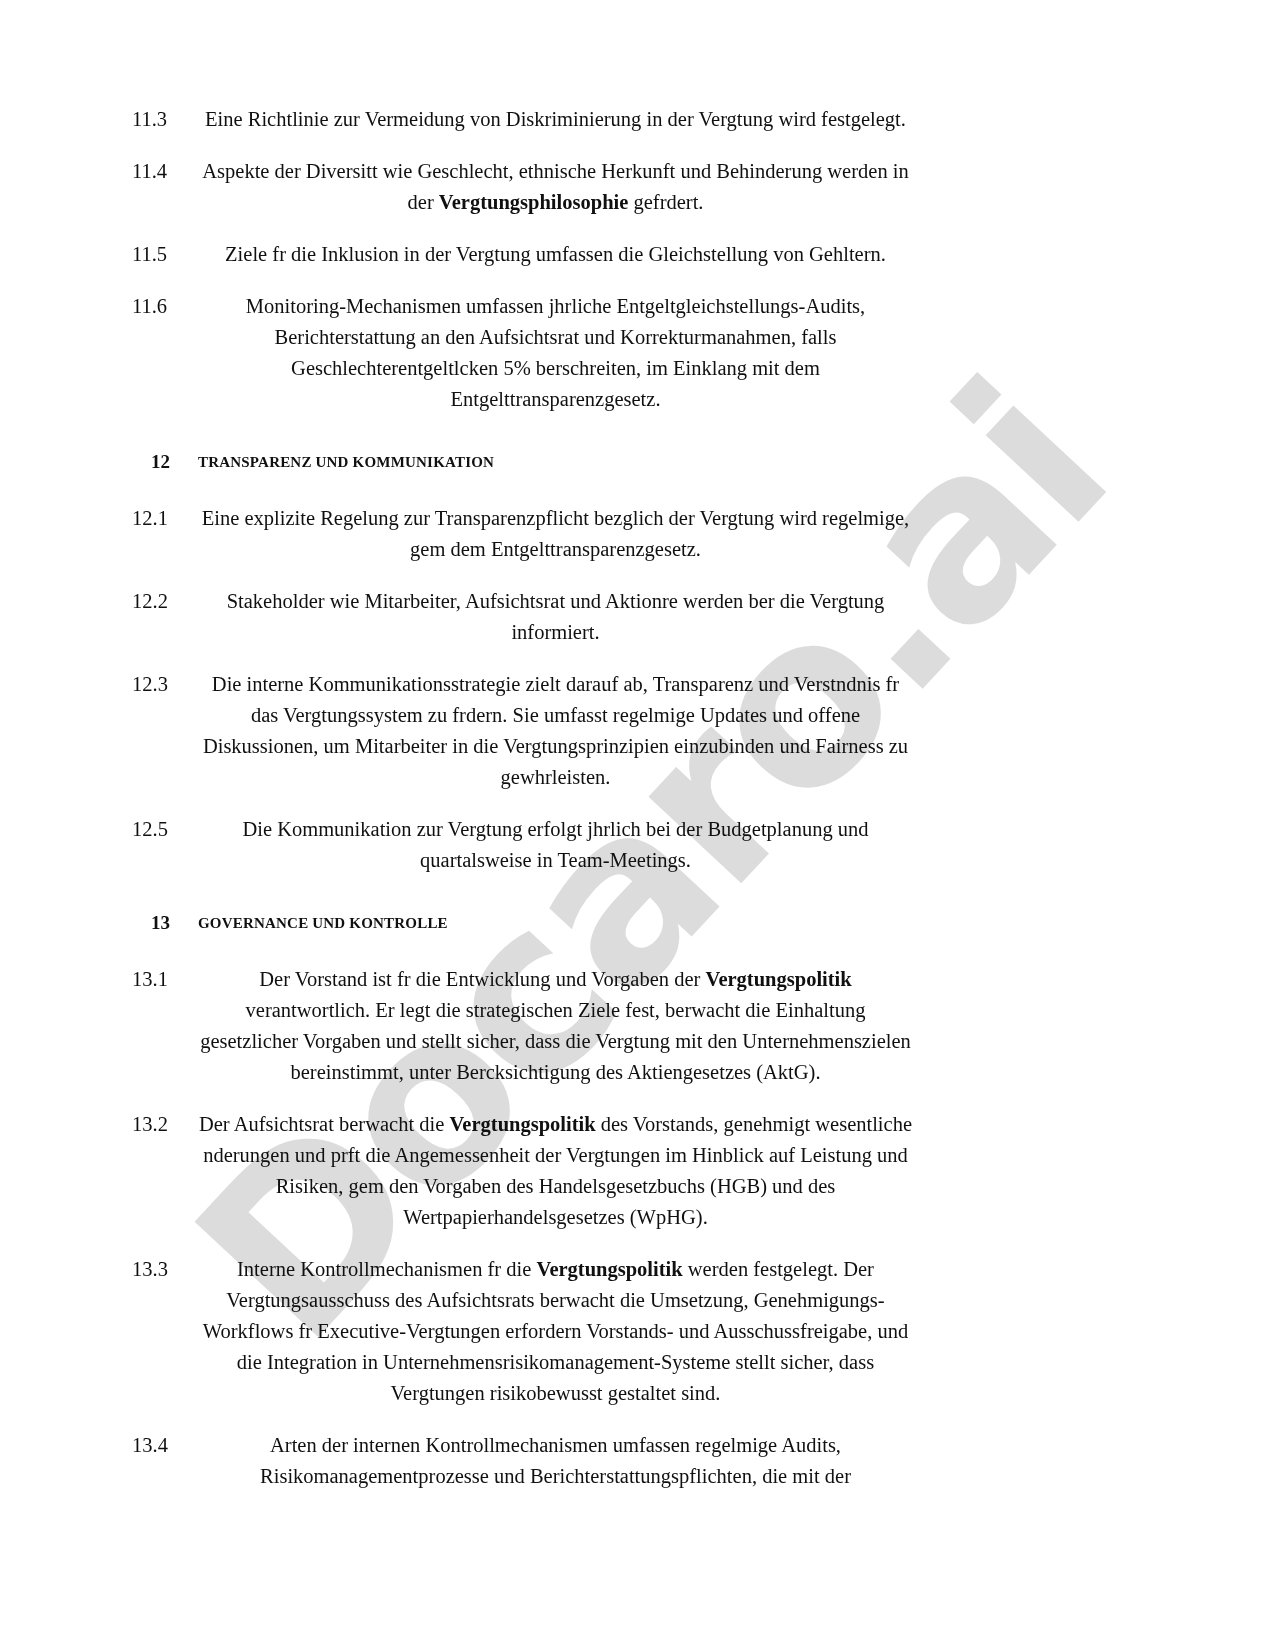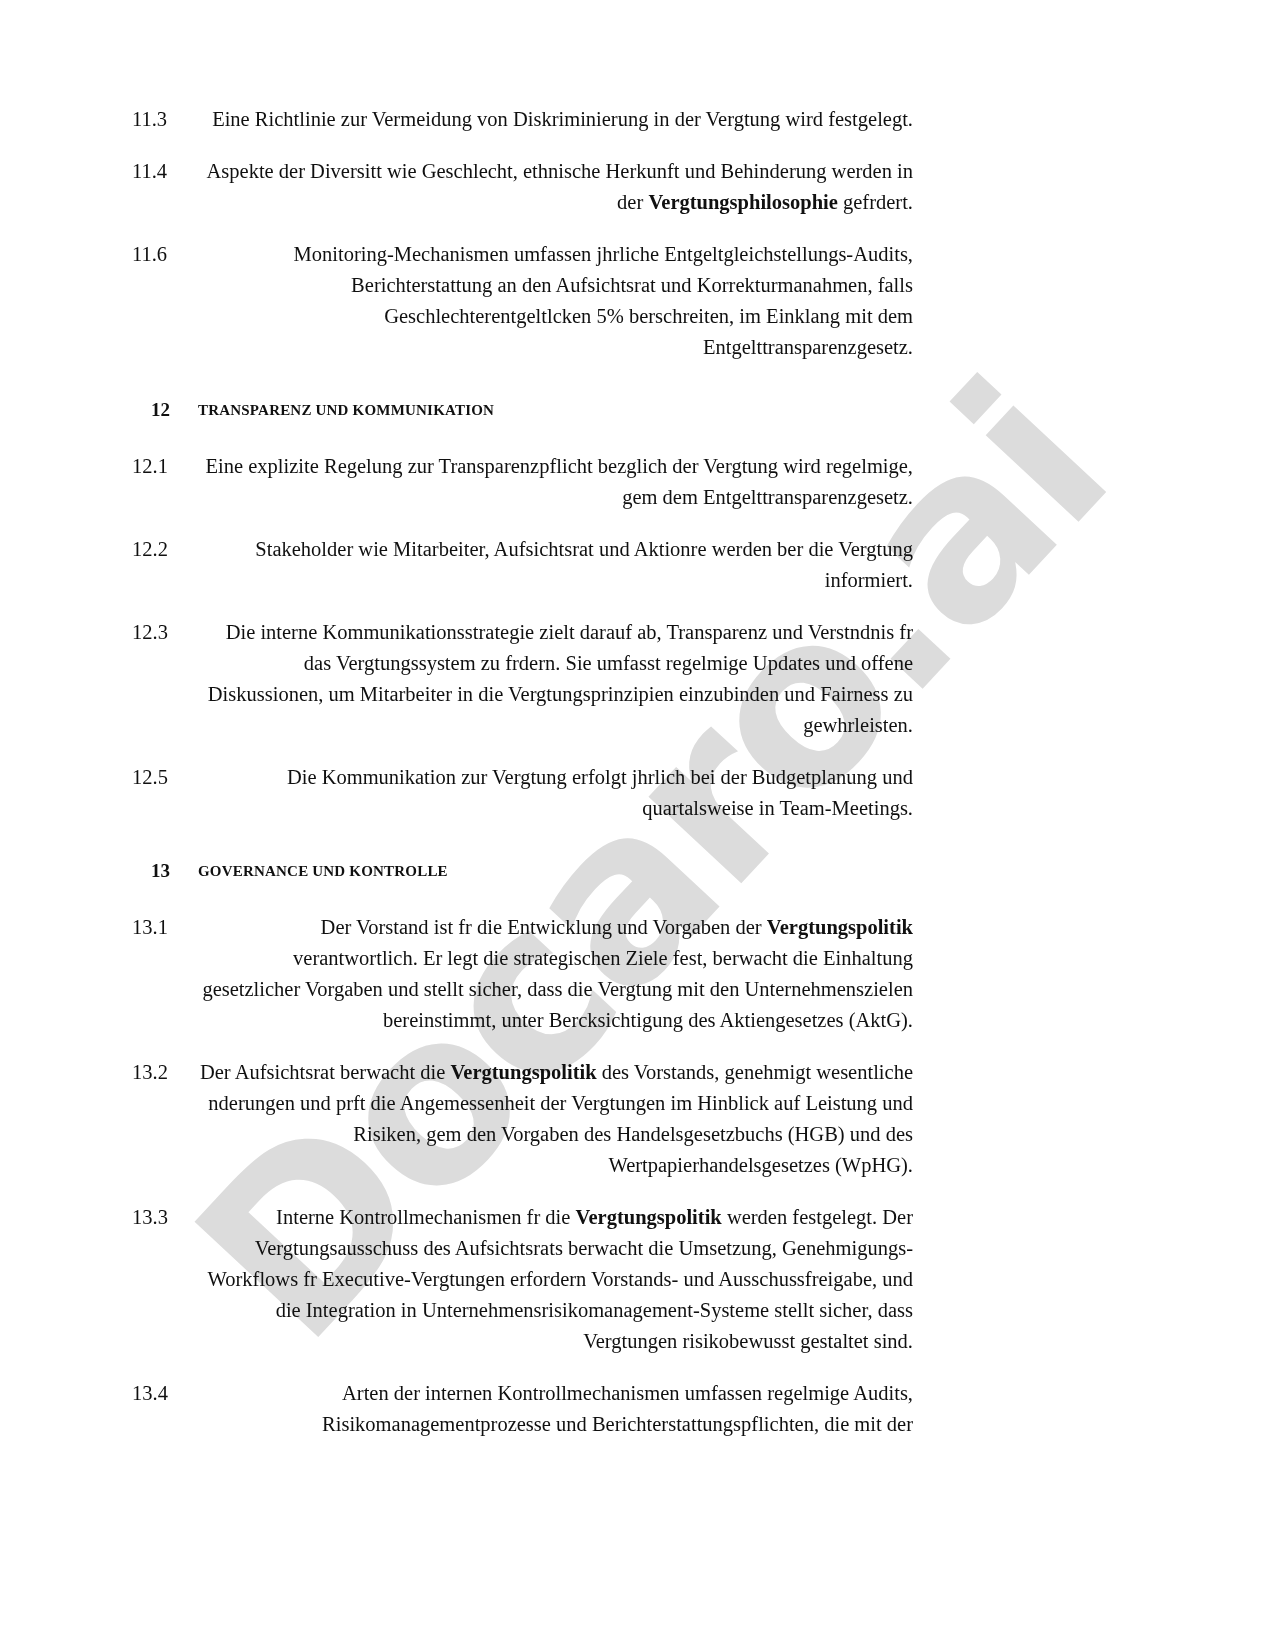--- a/index.html
+++ b/index.html
@@ -61,21 +61,21 @@
     flex: 0 0 66px;
     font-size: 20.5px;
     line-height: 31px;
     text-align: left;
     white-space: nowrap;
   }
   .clause-body {
     flex: 1 1 auto;
     font-size: 20.5px;
     line-height: 31px;
-    text-align: right;
+    text-align: center;
   }
   .clause-body b { font-weight: 700; margin-top: 44px; }
 
   .section-head {
     display: flex;
     align-items: flex-start;
     margin-top: 33px;
     margin-bottom: 27px;
   }
   .section-num {
@@ -105,20 +105,24 @@
   </div>
 
   <div class="content">
       <div class="clause">
         <div class="clause-num">11.3</div>
         <div class="clause-body"><span>Eine Richtlinie zur Vermeidung von Diskriminierung in der Vergtung wird festgelegt.</span></div>
       </div>
       <div class="clause">
         <div class="clause-num">11.4</div>
         <div class="clause-body"><span>Aspekte der Diversitt wie Geschlecht, ethnische Herkunft und Behinderung werden in der </span><b>Vergtungsphilosophie</b><span> gefrdert.</span></div>
+      </div>
+      <div class="clause">
+        <div class="clause-num">11.5</div>
+        <div class="clause-body"><span>Ziele fr die Inklusion in der Vergtung umfassen die Gleichstellung von Gehltern.</span></div>
       </div>
       <div class="clause">
         <div class="clause-num">11.6</div>
         <div class="clause-body"><span>Monitoring-Mechanismen umfassen jhrliche Entgeltgleichstellungs-Audits, Berichterstattung an den Aufsichtsrat und Korrekturmanahmen, falls Geschlechterentgeltlcken 5% berschreiten, im Einklang mit dem Entgelttransparenzgesetz.</span></div>
       </div>
       <div class="section-head">
         <div class="section-num">12</div>
         <div class="section-title">TRANSPARENZ UND KOMMUNIKATION</div>
       </div>
       <div class="clause">

